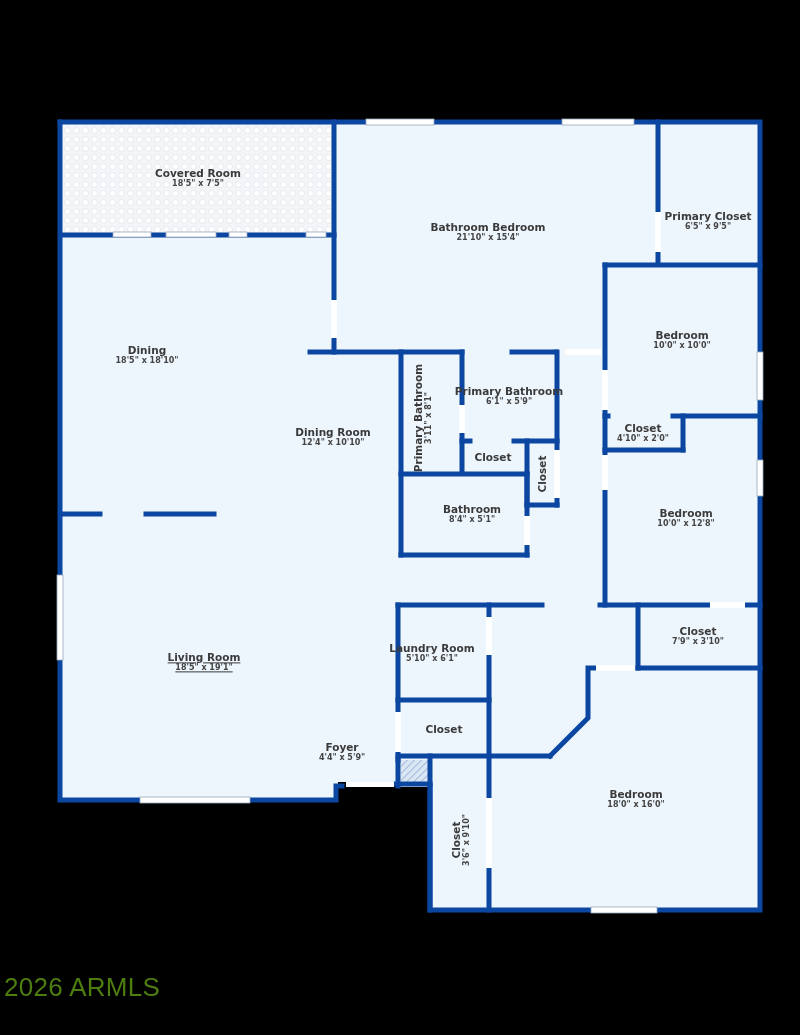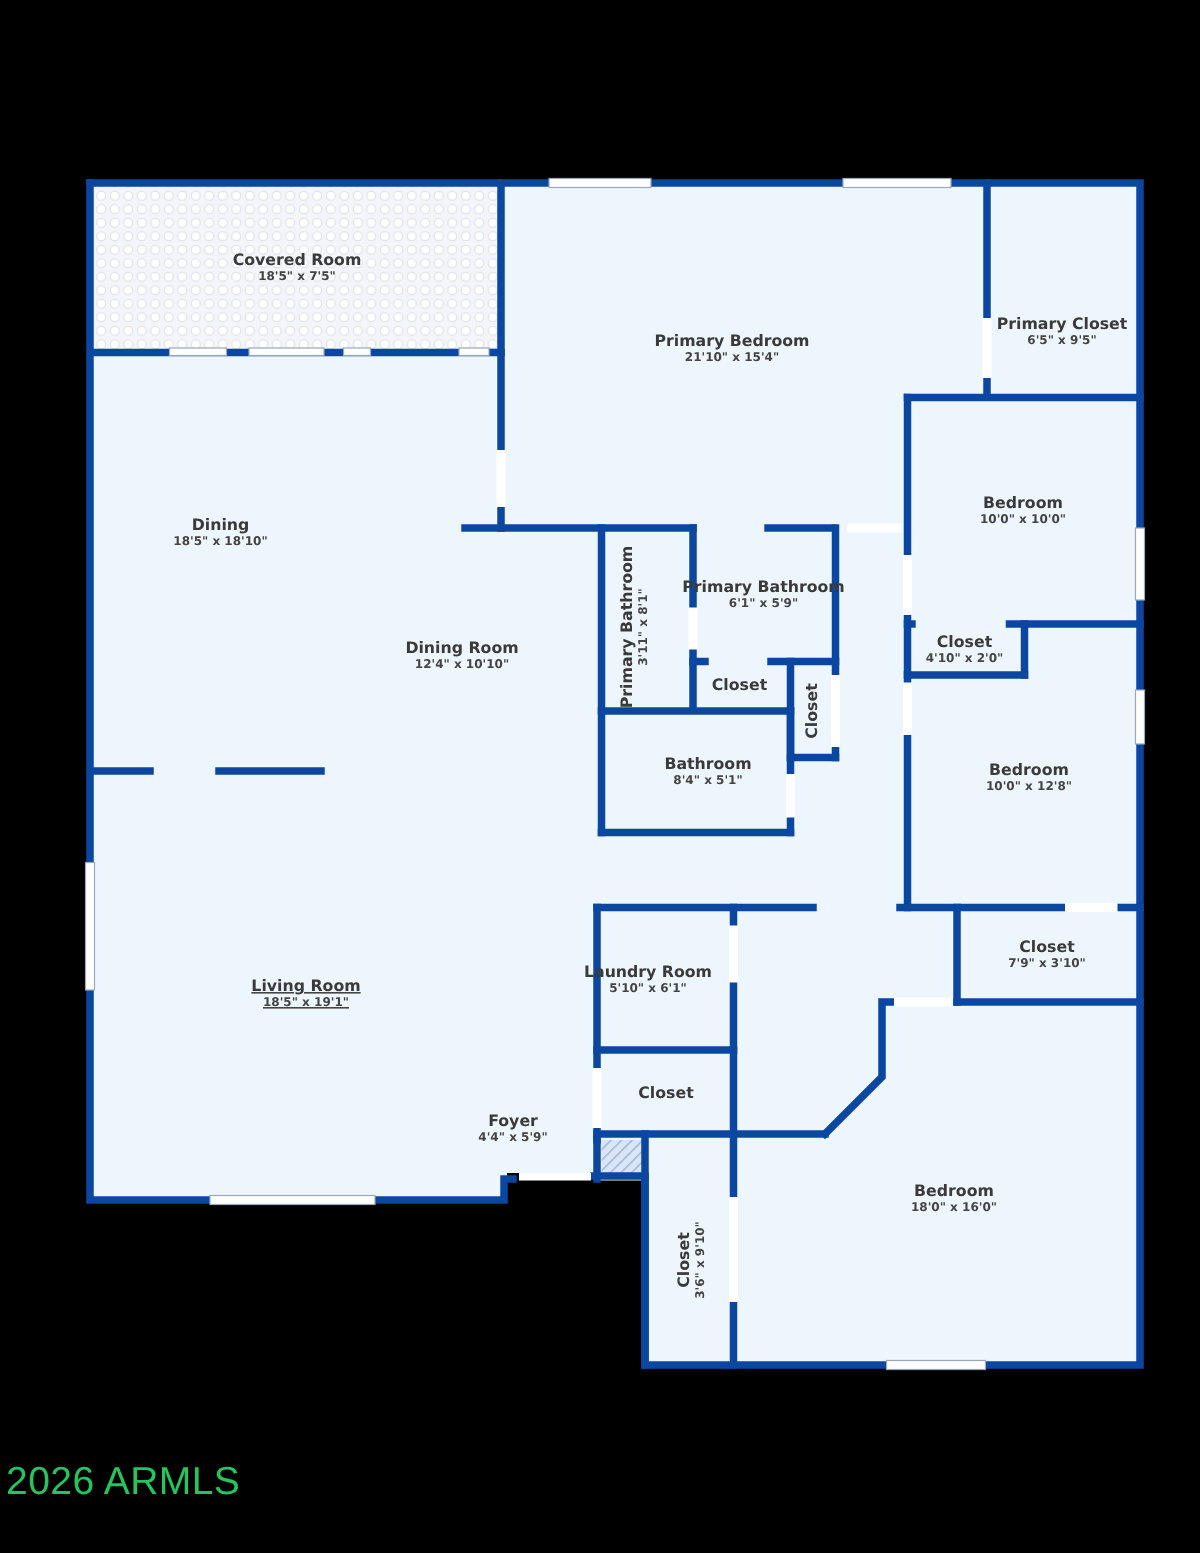--- a/index.html
+++ b/index.html
@@ -2,21 +2,21 @@
 <html><head>
   <meta charset="utf-8">
   <style>
     html, body { margin: 0; padding: 0; background: #000; }
     body { width: 800px; height: 1035px; position: relative; overflow: hidden; font-family: "DejaVu Sans", sans-serif; }
     #plan { position: absolute; left: 0; top: 0; width: 800px; height: 1035px; }
     .room-label { position: absolute; transform: translate(-50%, -50%); text-align: center; color: #3a3a3a; white-space: nowrap; line-height: 1.15; }
     .room-label .name { font-size: 10.5px; font-weight: bold; display: block; }
     .room-label .dims { font-size: 8px; font-weight: bold; display: block; color: #444; }
     .room-label.vertical { transform: translate(-50%, -50%) rotate(-90deg); }
-    .copyright { position: absolute; left: 4px; top: 972px; color: #22c55e; font-family: "Liberation Sans", sans-serif; font-size: 26px; letter-spacing: 0.3px; }
+    .copyright { position: absolute; left: 4px; top: 972px; color: #4d7c0f; font-family: "Liberation Sans", sans-serif; font-size: 26px; letter-spacing: 0.3px; }
   </style>
 </head>
 <body>
 
 <svg id="plan" viewBox="0 0 800 1035" xmlns="http://www.w3.org/2000/svg">
   <defs>
     <pattern id="patio-dots" width="9" height="9" patternUnits="userSpaceOnUse">
       <rect width="9" height="9" fill="#f3f5f8"></rect>
       <circle cx="4.5" cy="4.5" r="3" fill="#ffffff" stroke="#dfe4ea" stroke-width="0.8"></circle>
     </pattern>
@@ -123,32 +123,32 @@
     <rect x="346" y="782" width="48" height="5"></rect>
   </g>
 </svg>
 
 <div id="labels">
     <div class="room-label" style="left: 198px; top: 178px;">
       <span class="name">Covered Room</span>
       <span class="dims">18'5" x 7'5"</span>
     </div>
     <div class="room-label" style="left: 488px; top: 232px;">
-      <span class="name">Primary Bedroom</span>
+      <span class="name">Bathroom Bedroom</span>
       <span class="dims">21'10" x 15'4"</span>
     </div>
     <div class="room-label" style="left: 708px; top: 193px; margin-top: 28px;">
       <span class="name">Primary Closet</span>
       <span class="dims">6'5" x 9'5"</span>
     </div>
     <div class="room-label" style="left: 147px; top: 355px;">
       <span class="name">Dining</span>
       <span class="dims">18'5" x 18'10"</span>
     </div>
-    <div class="room-label" style="left: 308px; top: 437px;">
+    <div class="room-label" style="left: 333px; top: 437px;">
       <span class="name">Dining Room</span>
       <span class="dims">12'4" x 10'10"</span>
     </div>
     <div class="room-label vertical" style="left: 423px; top: 418px;">
       <span class="name">Primary Bathroom</span>
       <span class="dims">3'11" x 8'1"</span>
     </div>
     <div class="room-label" style="left: 509px; top: 396px;">
       <span class="name">Primary Bathroom</span>
       <span class="dims">6'1" x 5'9"</span>

